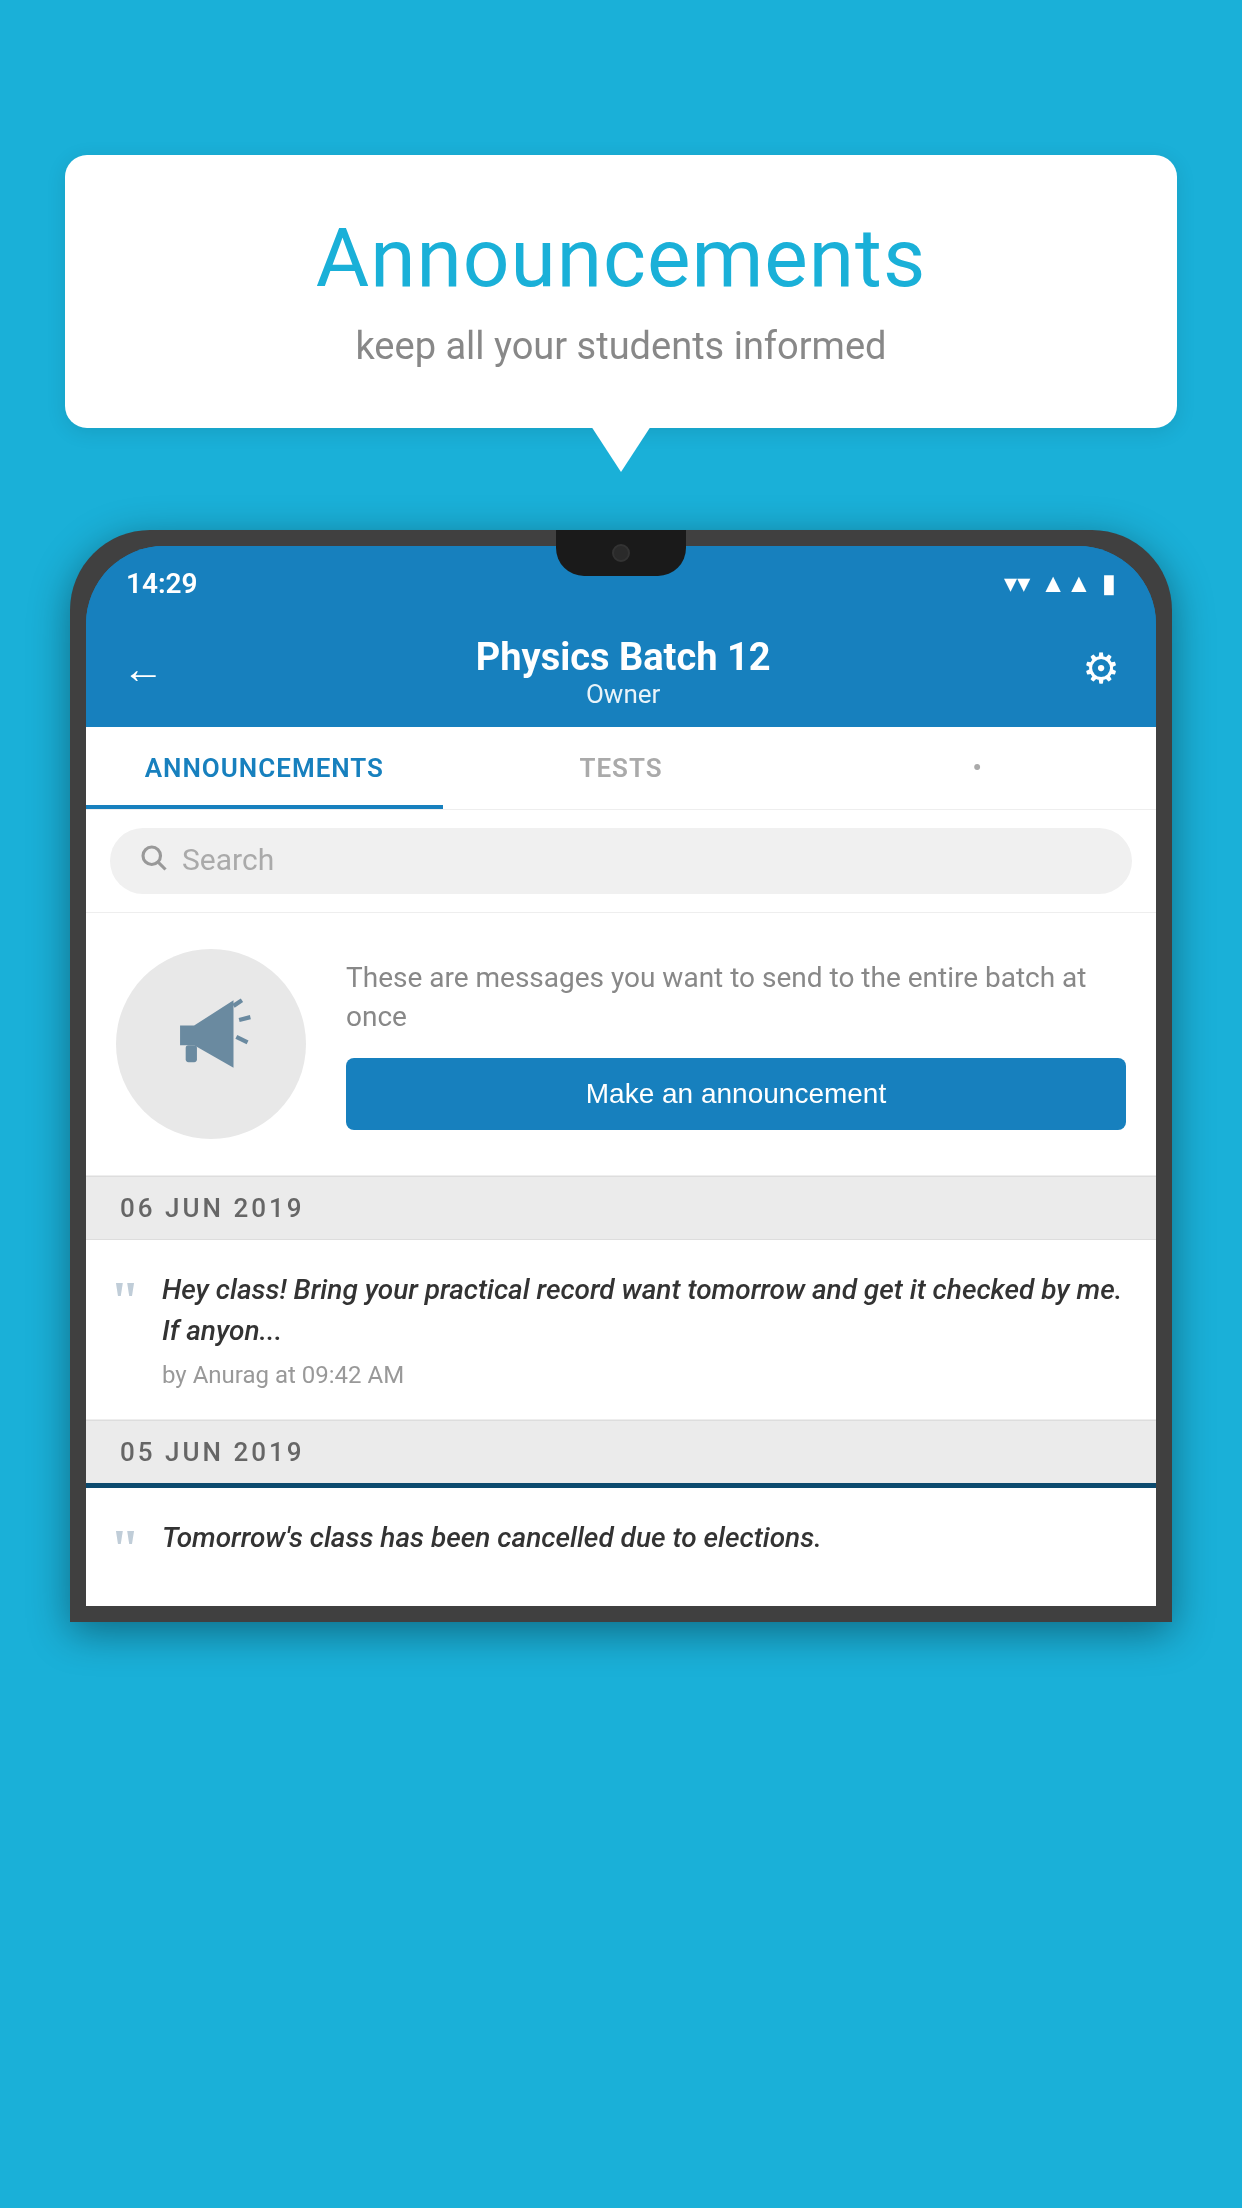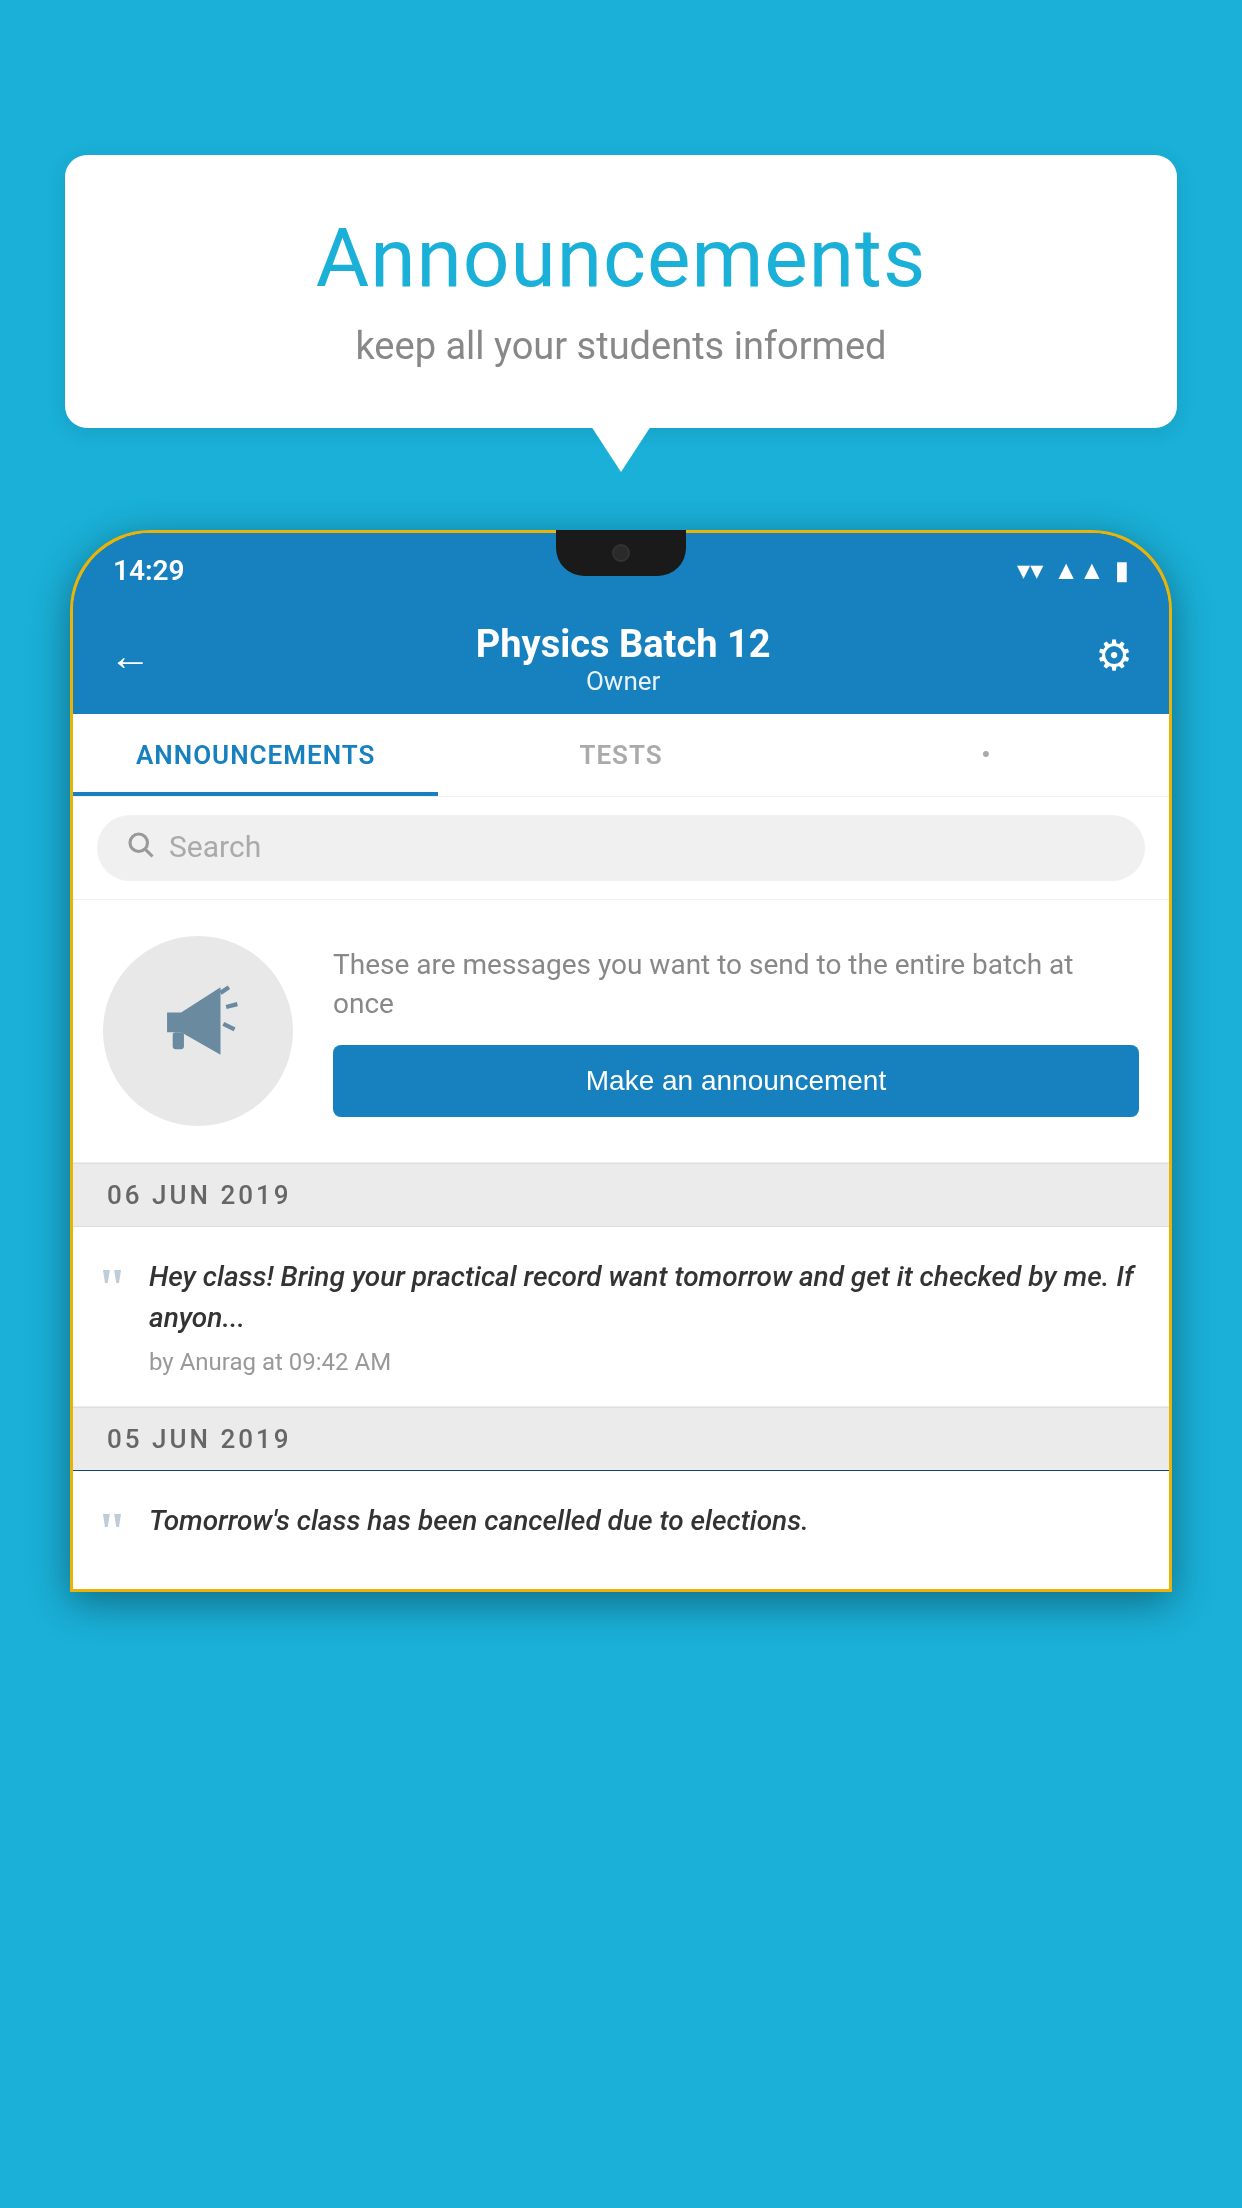--- a/index.html
+++ b/index.html
@@ -59,23 +59,23 @@
     .phone-wrapper {
       position: absolute;
       top: 530px;
       left: 70px;
       right: 70px;
       bottom: 0;
     }
 
     .phone-frame {
       width: 100%;
-      background: #eab308;
+      background: #404040;
       border-radius: 80px 80px 0 0;
-      padding: 3px;
+      padding: 16px;
       overflow: hidden;
       position: relative;
       box-shadow: 0 10px 40px rgba(0,0,0,0.4);
       
     }
 
     
     .phone-frame::before {
       content: '';
       position: absolute;
@@ -356,21 +356,21 @@
 
     
     .date-separator-2 {
       background: #ebebeb;
       padding: 16px 34px;
       color: #666;
       font-size: 26px;
       font-weight: 500;
       letter-spacing: 3px;
       border-top: 1px solid #ddd;
-      border-bottom: 1px solid #0c4a6e;
+      border-bottom: 5px solid #0c4a6e;
     }
 
     
     .announcement-item-partial {
       background: white;
       padding: 30px 30px 30px 24px;
       display: flex;
       align-items: flex-start;
       gap: 22px;
     }

